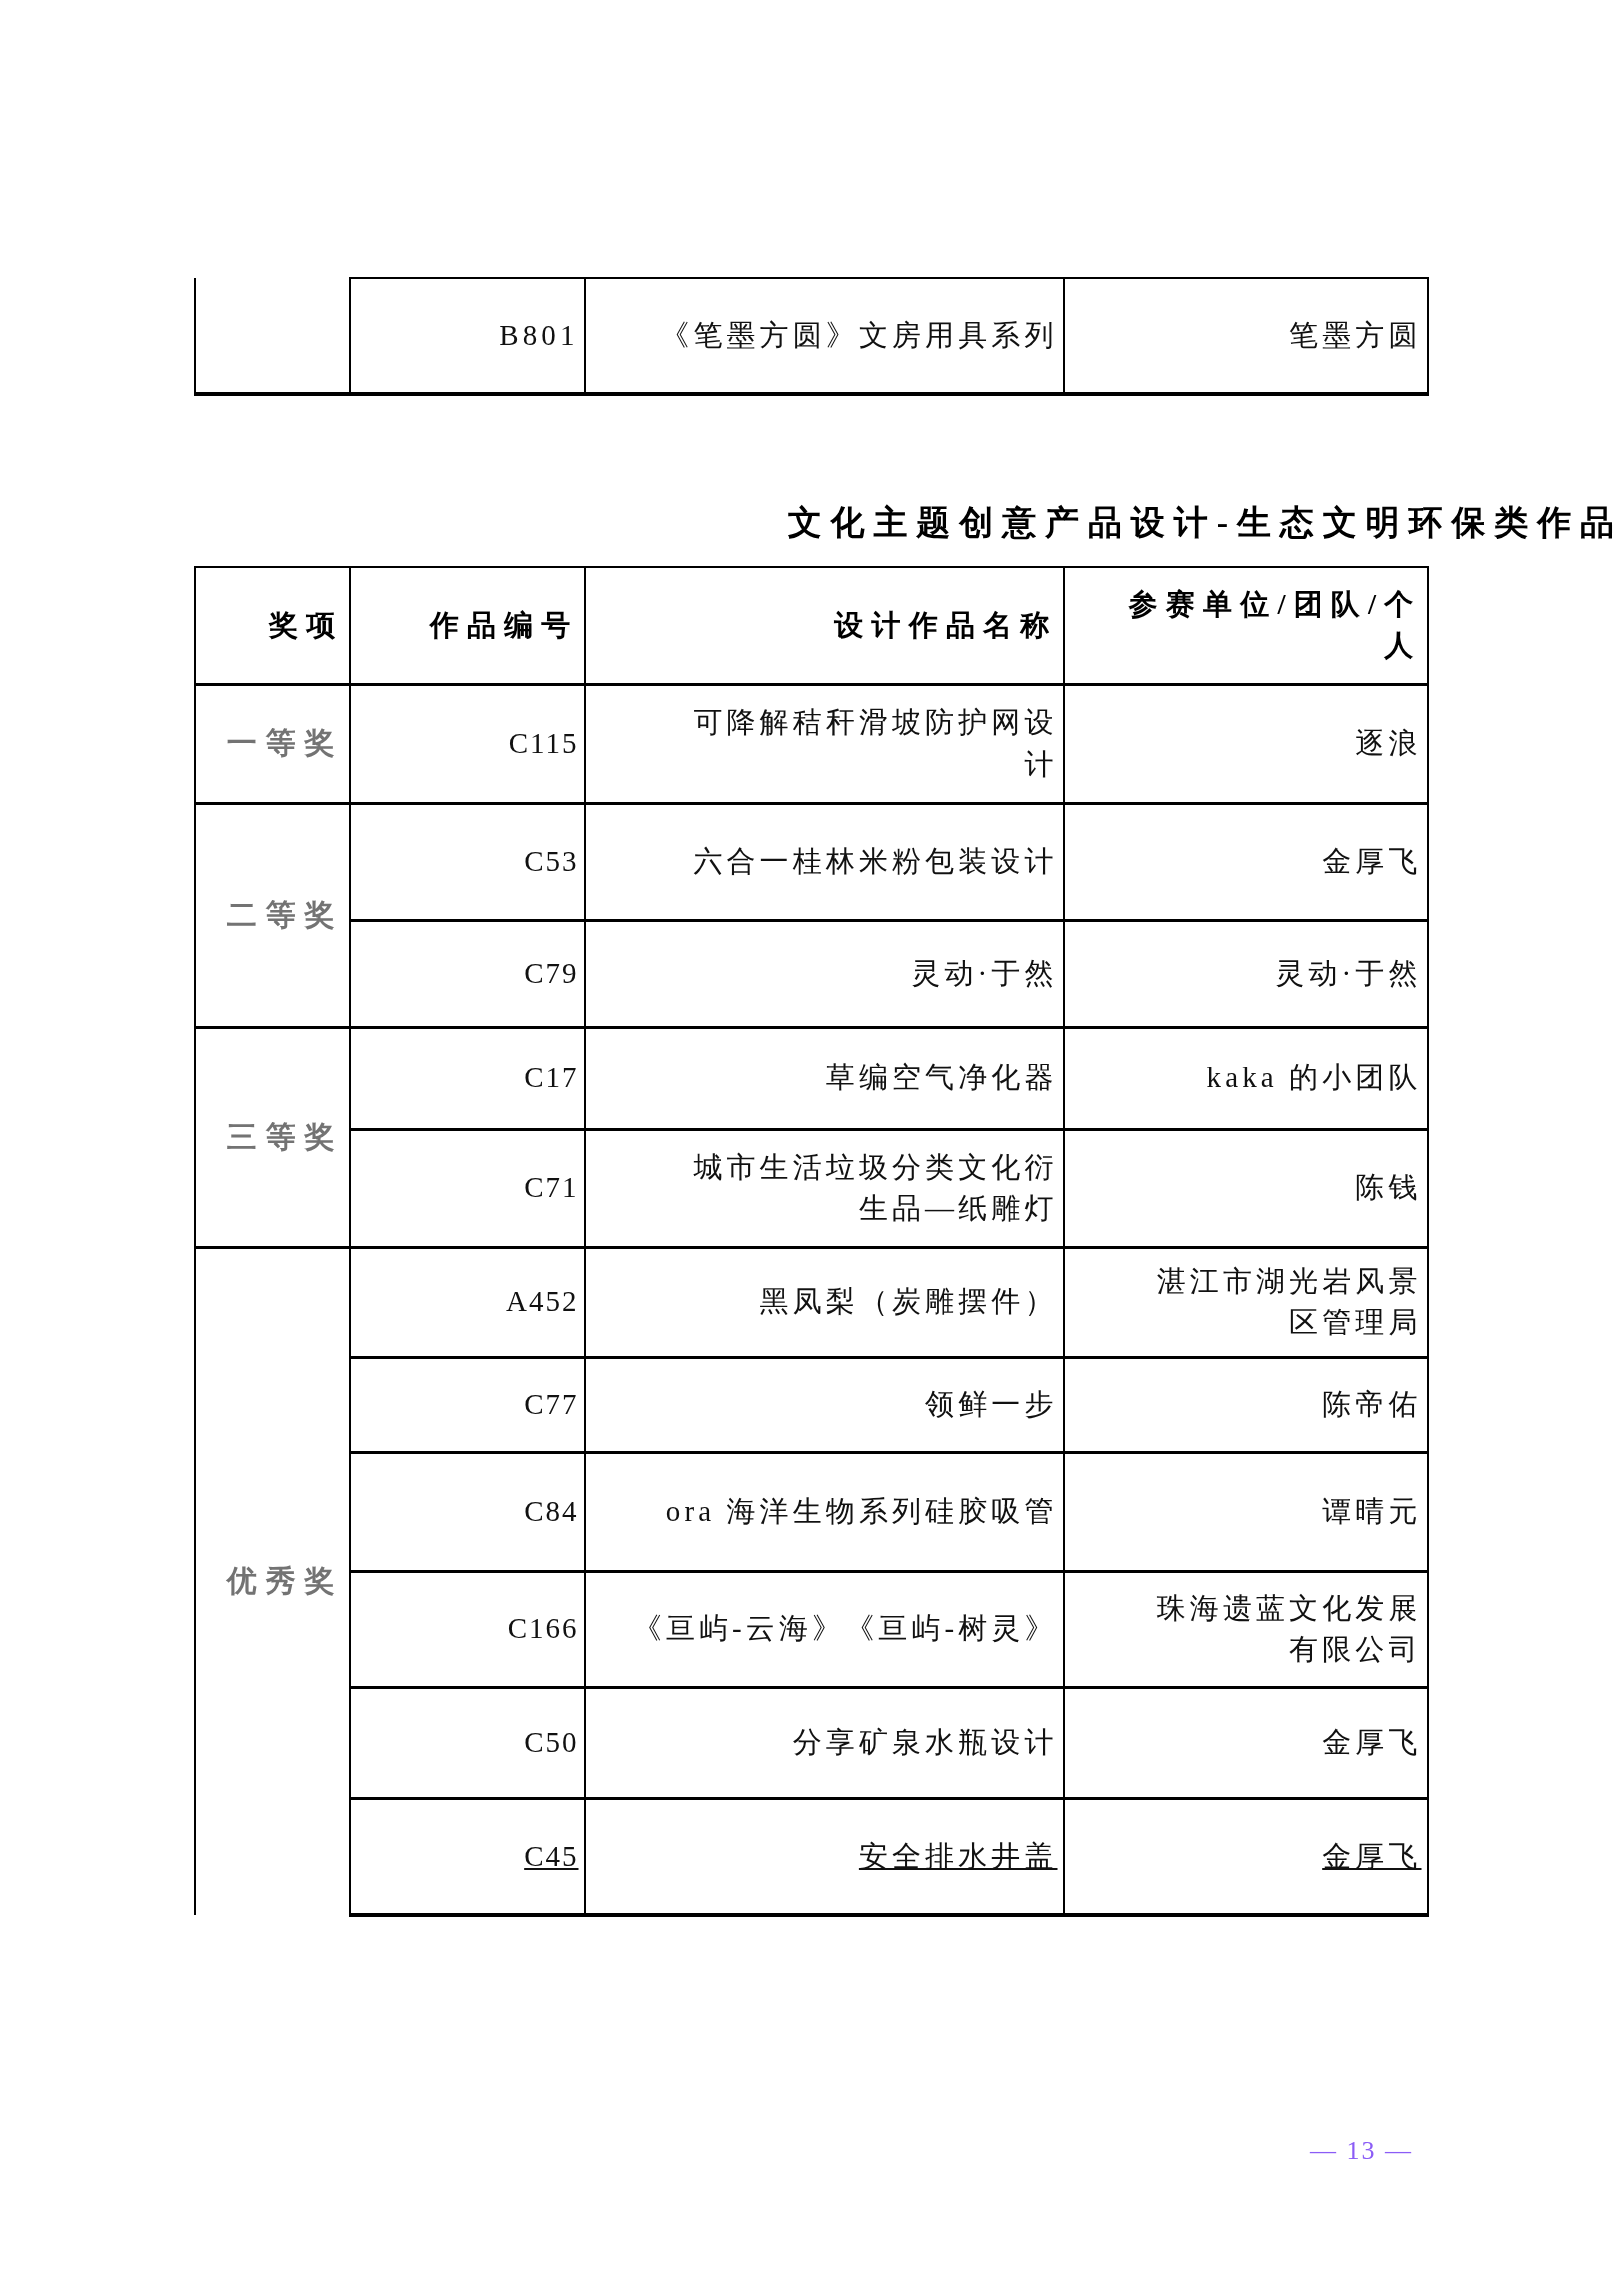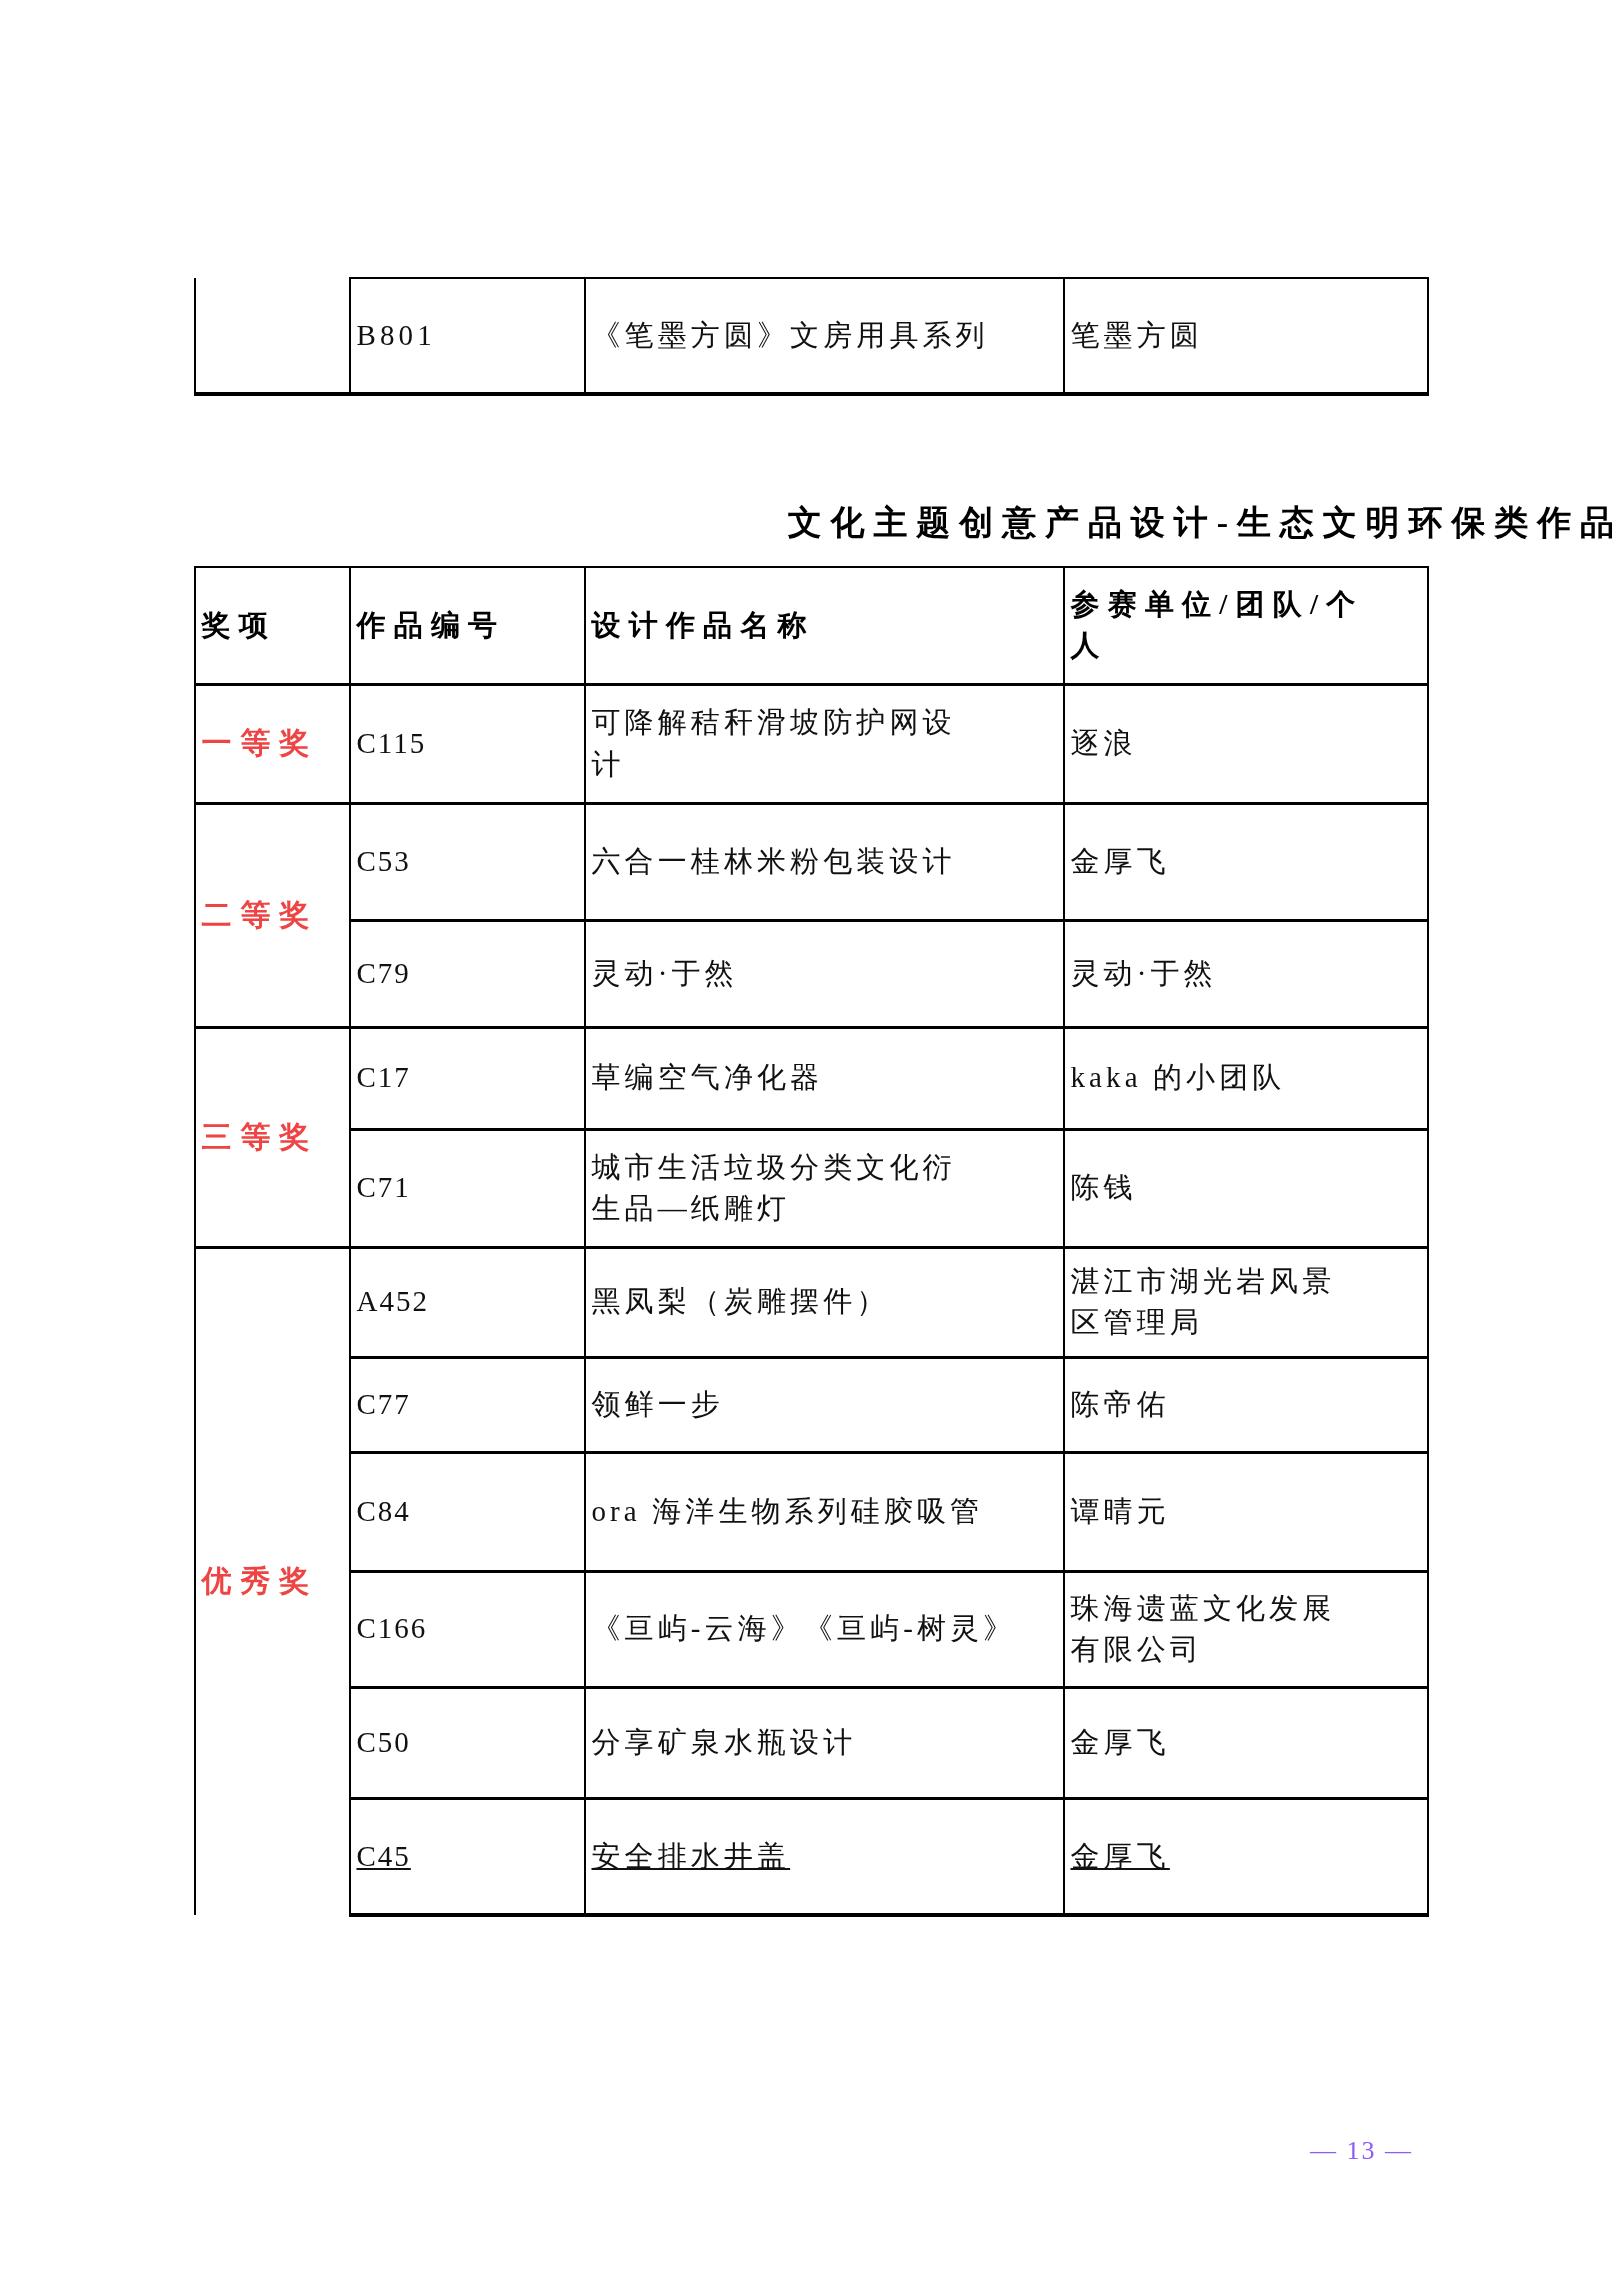--- a/index.html
+++ b/index.html
@@ -20,21 +20,21 @@
   
   .tbl {
     position: absolute;
     border-collapse: collapse;
     table-layout: fixed;
     width: 1233px;
     left: 194px;
   }
   .tbl td, .tbl th {
     border: 2px solid #000000;
-    text-align: left;
+    text-align: right;
     vertical-align: middle;
     font-family: "Liberation Serif", serif;
     font-size: 29px;
     font-weight: 400;
     color: #111111;
     letter-spacing: 4.1px;
     line-height: 1.42;
     white-space: pre-line;
     padding: 2.7px 5.5px;
     overflow: hidden;
@@ -72,21 +72,21 @@
     font-weight: 700;
     letter-spacing: 8.2px;
     color: #000000;
     border-bottom-width: 3.4px;
   }
   .main-tbl td { border-bottom-width: 3.4px; }
   .main-tbl td.rank-cell {
     font-size: 30px;
     font-weight: 700;
     letter-spacing: 8.9px;
-    color: #ef4444;
+    color: #737373;
   }
   .main-tbl td.code-cell { letter-spacing: 2px; }
   .main-tbl tr.last-row td { border-bottom-width: 4.1px; text-decoration: underline; }
   .main-tbl td.rank-open-bottom { border-bottom: none; }
 
   .main-tbl tr.hdr     { height: 117px; padding-left: 8px; }
   .main-tbl tr.r0  { height: 119px; }
   .main-tbl tr.r1  { height: 117px; }
   .main-tbl tr.r2  { height: 107px; }
   .main-tbl tr.r3  { height: 102px; }

